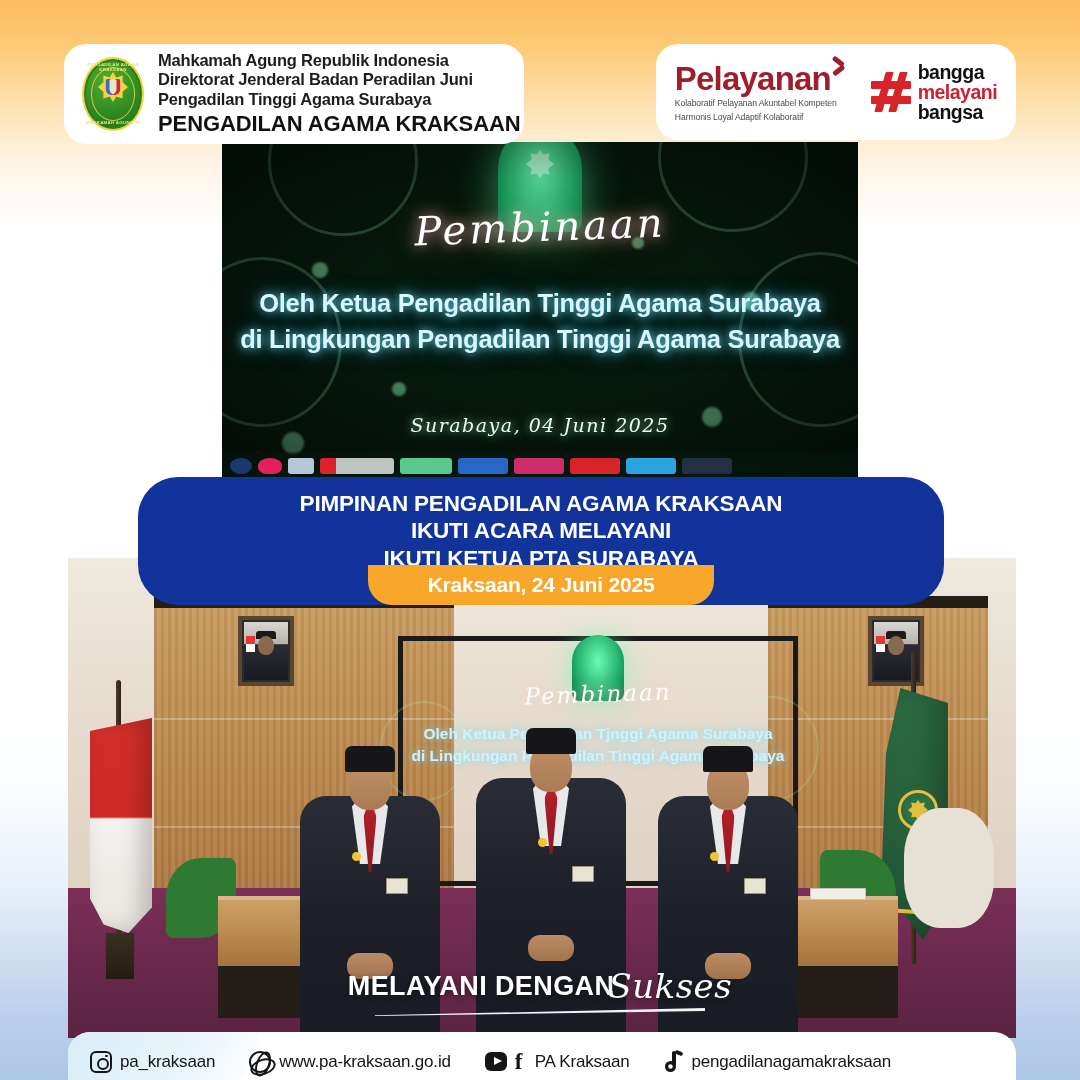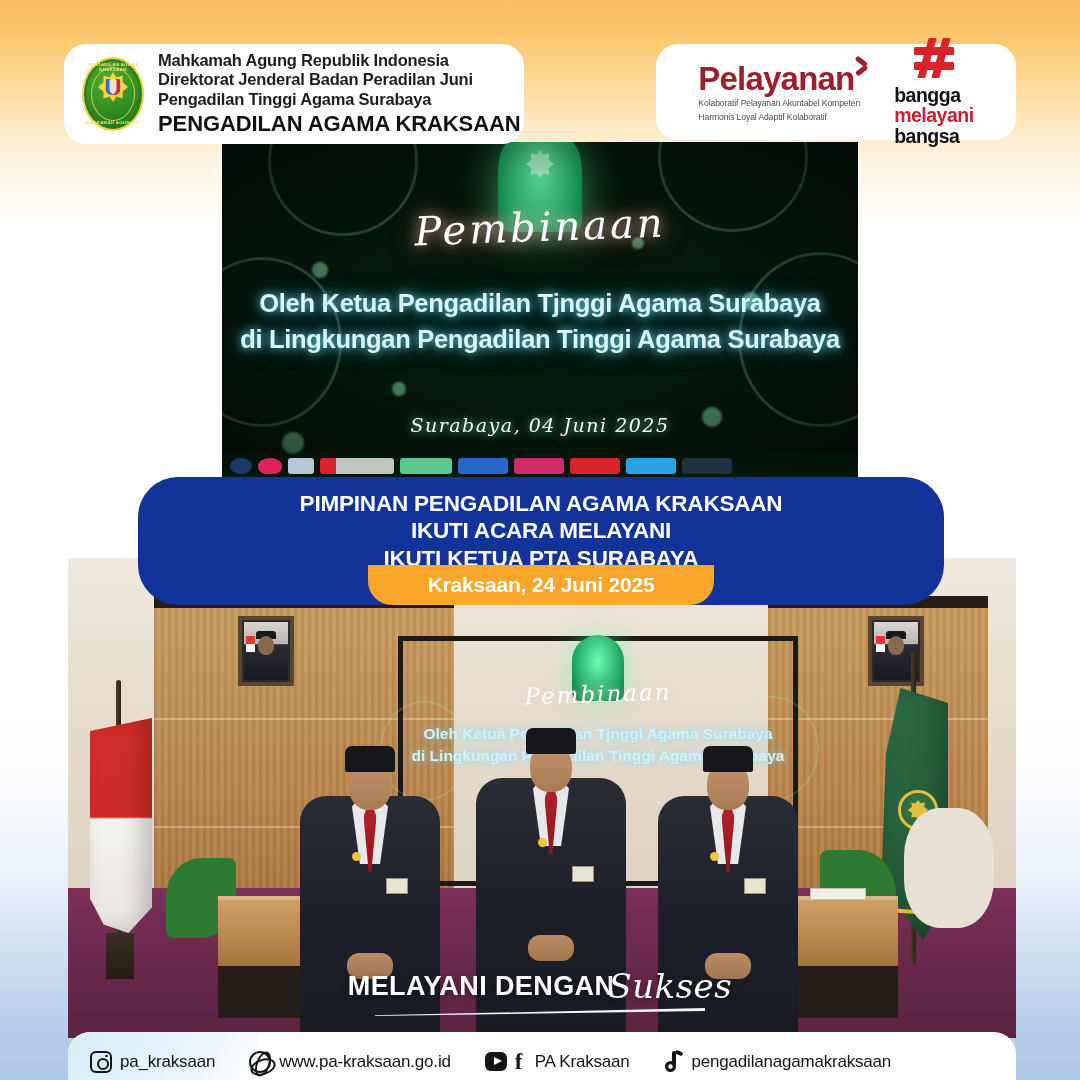--- a/index.html
+++ b/index.html
@@ -80,21 +80,21 @@
   }
   .berakhlak .tick:before, .berakhlak .tick:after {
     content:""; position:absolute; background:#9d1f2e; border-radius:2px;
   }
   .berakhlak .tick:before { width:13px; height:4.5px; top:2px; left:0; transform:rotate(38deg); }
   .berakhlak .tick:after  { width:13px; height:4.5px; top:11px; left:0; transform:rotate(-38deg); }
   .berakhlak .sub {
     margin-top:3px; font-size:8.6px; color:#4a4a4a; line-height:1.25;
     letter-spacing:-.1px; white-space:nowrap;
   }
-  .bangga { display:flex; align-items:center; gap:7px;flex-direction:column; }
+  .bangga { display:flex; align-items:center; gap:7px; }
   .hashmark { width:40px; height:40px; position:relative; flex:0 0 40px; }
   .hashmark i {
     position:absolute; background:#d8232a; display:block; border-radius:1px;
   }
   .hashmark i.v1 { width:8px; height:40px; left:9px;  top:0; transform:skewX(-16deg); }
   .hashmark i.v2 { width:8px; height:40px; left:23px; top:0; transform:skewX(-16deg); }
   .hashmark i.h1 { width:40px; height:8px; left:0; top:9px; }
   .hashmark i.h2 { width:40px; height:8px; left:0; top:24px; }
   .bangga .words { line-height:1.04; }
   .bangga .words div { font-size:19.5px; font-weight:bold; letter-spacing:-.5px; }

